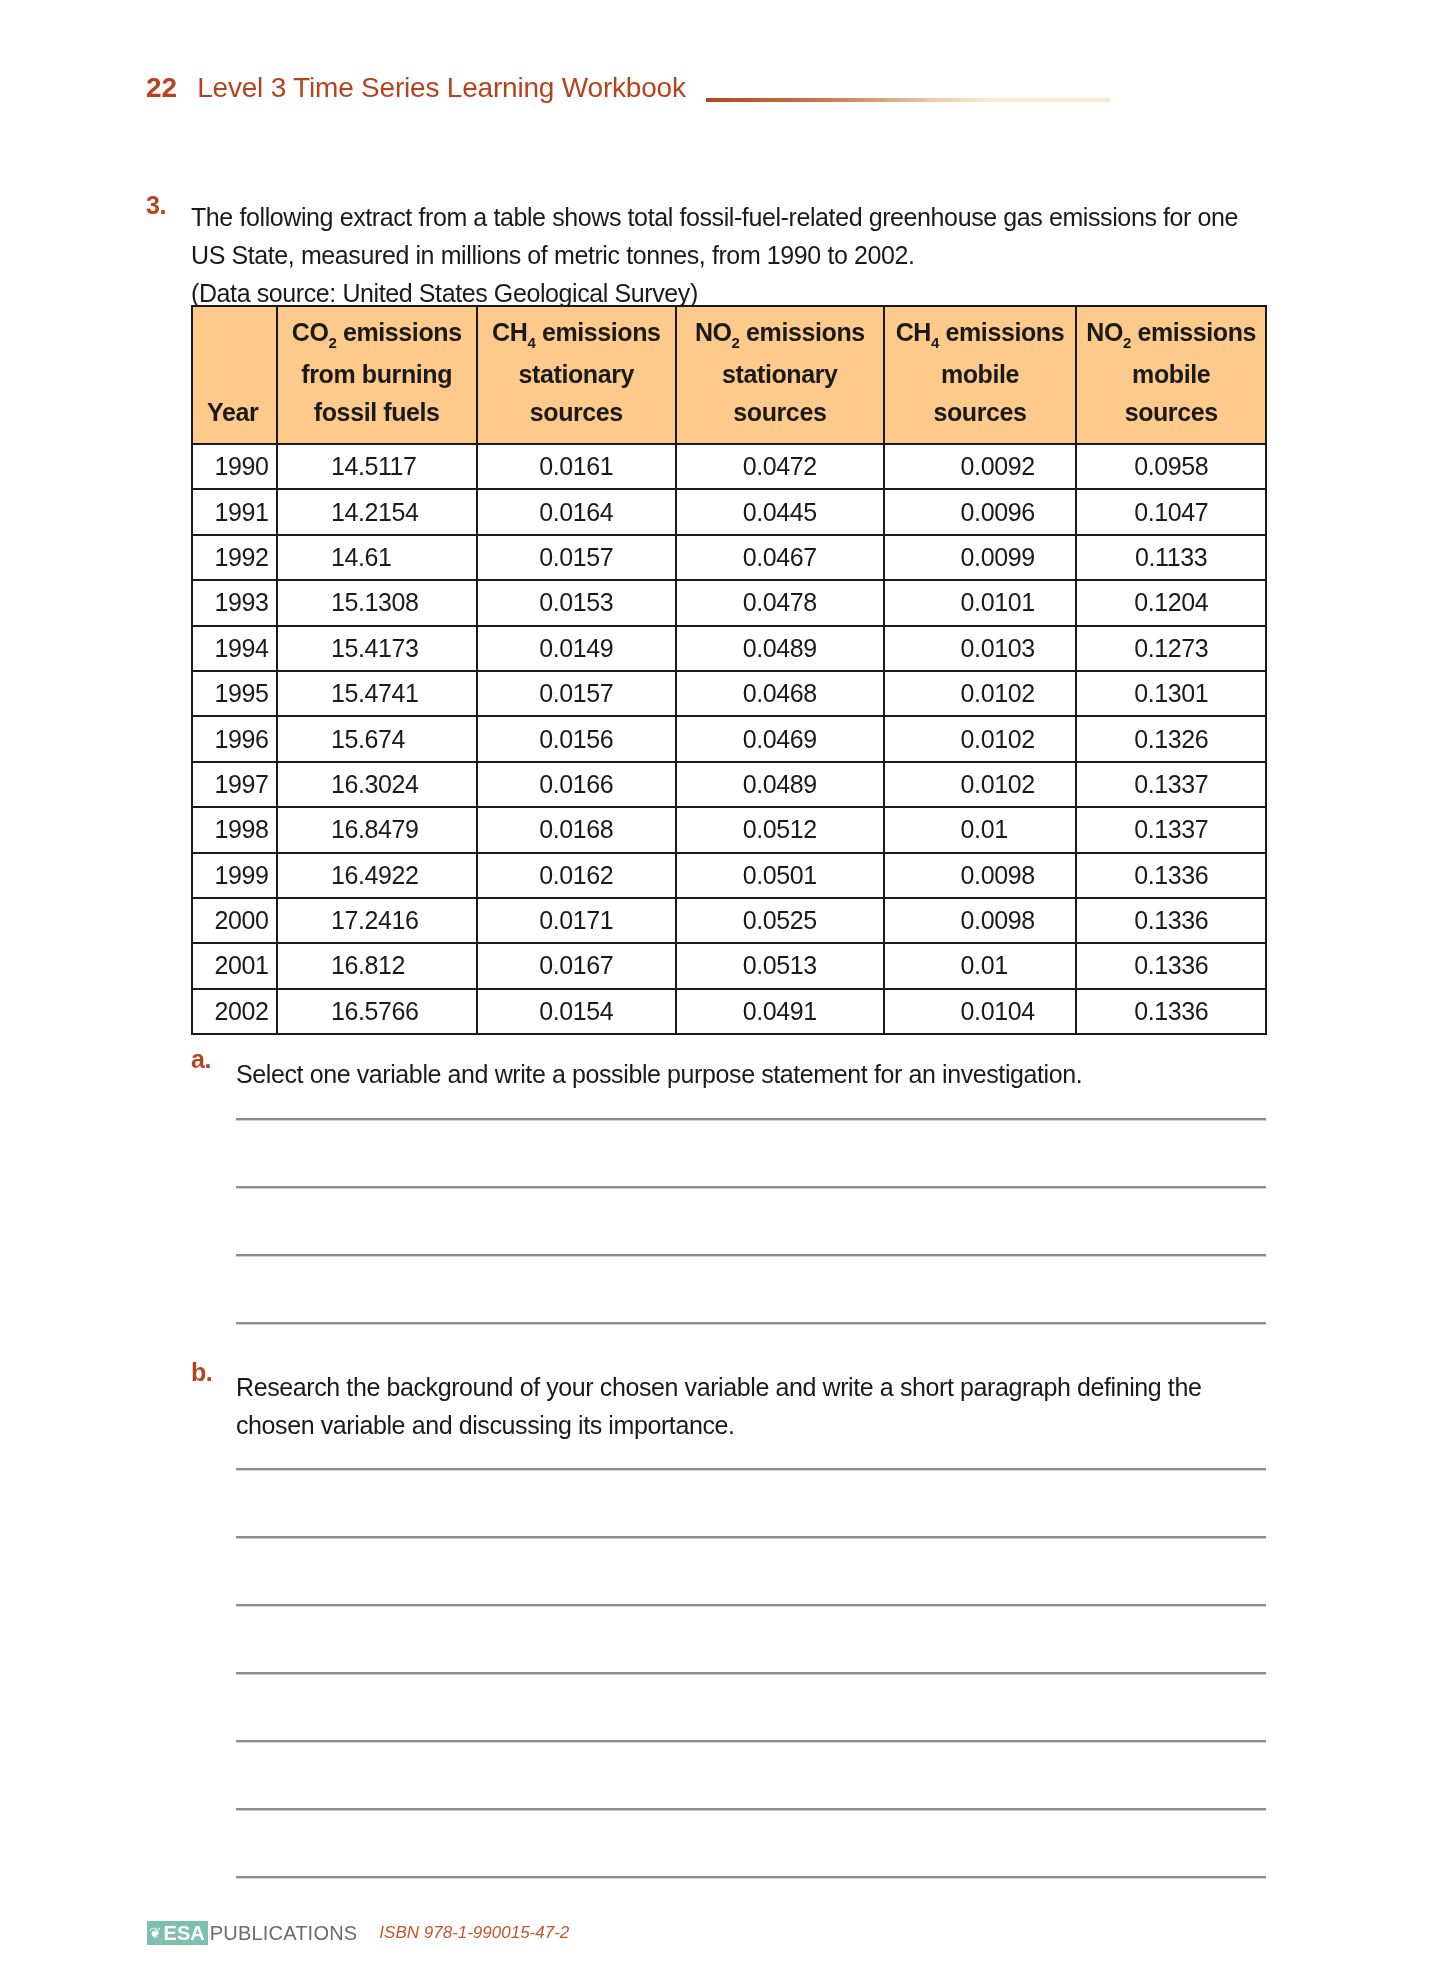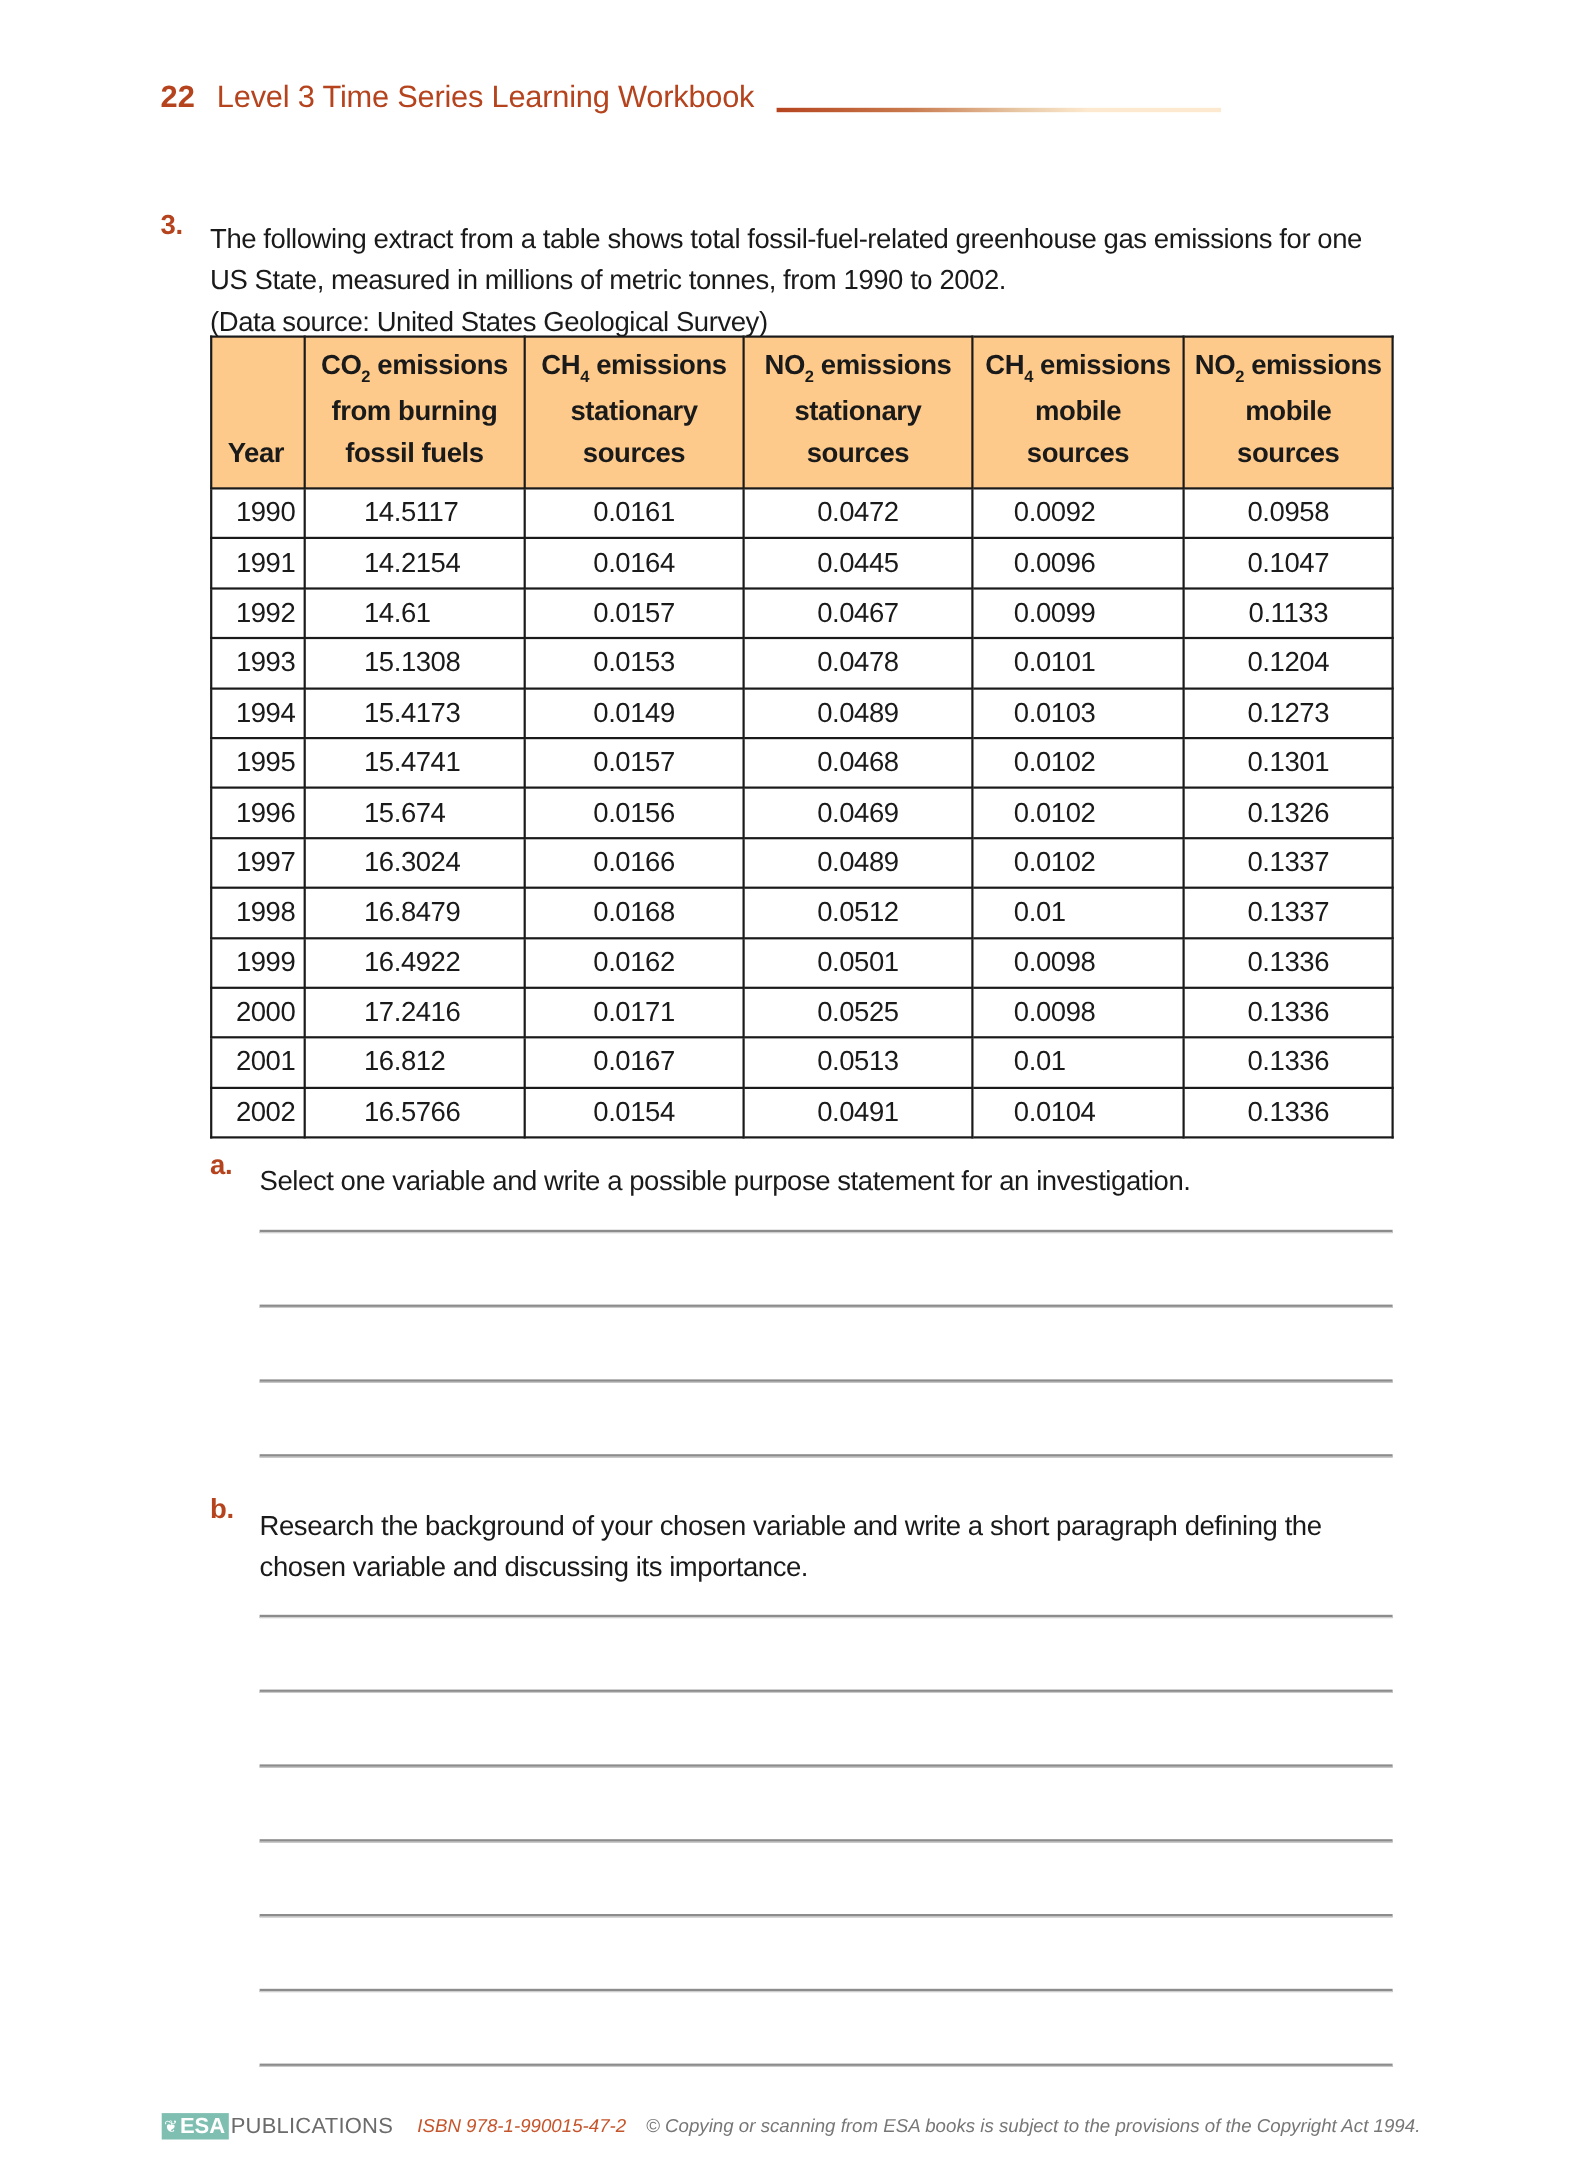--- a/index.html
+++ b/index.html
@@ -36,21 +36,21 @@
     border: 2px solid #1a1a1a; padding: 0; letter-spacing: -0.4px;
   }
   table.data th {
     background: #fdca8b; font-weight: bold; line-height: 38px;
     vertical-align: bottom; padding-bottom: 12px; height: 124px;
   }
   table.data th.year-h { text-align: left; padding-left: 14px; }
   table.data td { height: 43.4px; text-align: center; }
   table.data td.year { text-align: center; padding-left: 14px; }
   table.data td.co2 { text-align: left; padding-left: 53px; }
-  table.data td.ch4m { text-align: left; padding-left: 37px; }
+  table.data td.ch4m { text-align: left; padding-left: 76px; }
   .sub { font-size: 15px; position: relative; top: 7px; }
 
   .part {
     position: absolute; left: 191px; font-size: 25px; line-height: 38px; letter-spacing: -0.4px;
   }
   .part .p-label { position: absolute; left: 0; top: 0; color: #b5441e; font-weight: bold; }
   .part .p-text { position: absolute; left: 45px; top: 15px; width: 1060px; }
   .part .p-text div { white-space: nowrap; }
 
   .answer-line {
@@ -261,14 +261,13 @@
     <div class="answer-line" style="top: 1876px;"></div>
   </div>
 
 <div class="footer">
   <span class="esa-logo">
     <span class="leaf">❦</span>
     <span>ESA</span>
   </span>
   <span class="publications">PUBLICATIONS</span>
   <span class="isbn">ISBN 978-1-990015-47-2</span>
-  <span class="copyright">© Copying or scanning from ESA books is subject to the provisions of the Copyright Act 1994.</span>
 </div>
 
 </body></html>

